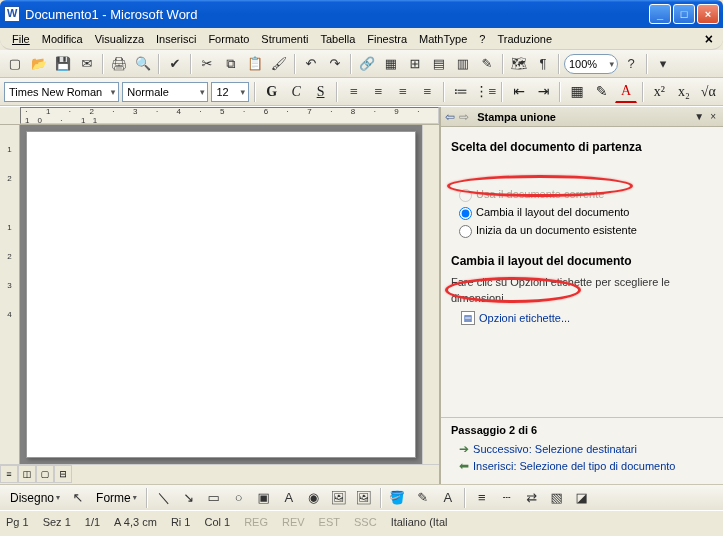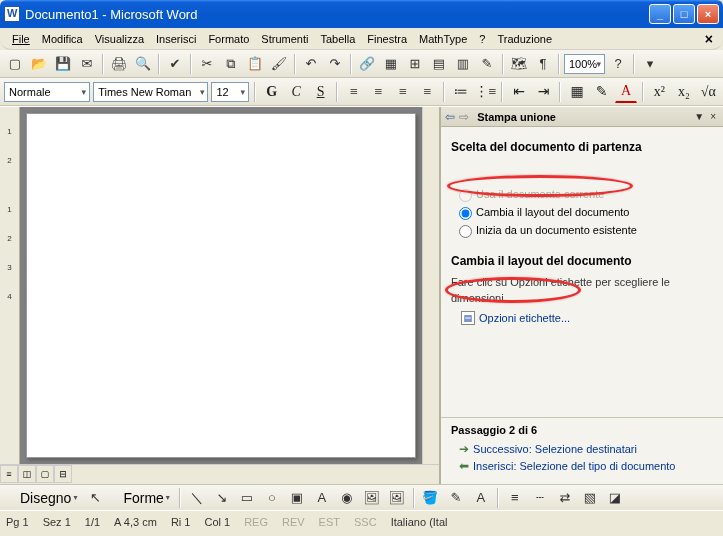--- a/index.html
+++ b/index.html
@@ -17,21 +17,21 @@
 .menubar { height: 22px; background: #ece9d8; display: flex; align-items: center; padding: 0 6px; border-bottom: 1px solid #d4d0c8; border-radius: 11px; }
 .menubar .menu-item { padding: 2px 6px; cursor: default; }
 .menubar .menu-item span.u { text-decoration: underline; }
 .menubar .mdiclose { margin-left: auto; font-size: 14px; font-weight: bold; color: #000; padding: 0 4px; }
 
 .toolbar { height: 28px; background: linear-gradient(to bottom, #f7f6f0, #e7e4d6); border-bottom: 1px solid #c8c5b3; display: flex; align-items: center; padding: 0 4px; gap: 2px; }
 .tb-btn { width: 22px; height: 22px; display: flex; align-items: center; justify-content: center; border: 1px solid transparent; cursor: default; font-size: 13px; color: #333; }
 .tb-sep { width: 2px; height: 20px; border-left: 1px solid #bbb; border-right: 1px solid #fff; margin: 0 2px; }
 .tb-combo { height: 20px; border: 1px solid #7f9db9; background: white; font-size: 11px; padding: 1px 16px 1px 4px; position: relative; display:flex; align-items:center; }
 .tb-combo::after { content: "▾"; position: absolute; right: 3px; font-size: 9px; color: #555; }
-.zoom { width: 41px; }
+.zoom { width: 54px; border-radius: 10px; }
 
 .fmt-toolbar { height: 28px; background: linear-gradient(to bottom, #f7f6f0, #e7e4d6); border-bottom: 1px solid #c8c5b3; display: flex; align-items: center; padding: 0 4px; gap: 3px; }
 .style-combo { width: 88px; }
 .font-combo { width: 118px; }
 .size-combo { width: 38px; }
 .fmt-btn { width: 22px; height: 22px; display:flex; align-items:center; justify-content:center; font-family: "Times New Roman", serif; font-size: 14px; color: #222; cursor:default; border:1px solid transparent; }
 .fmt-btn.bold { font-weight: bold; }
 .fmt-btn.italic { font-style: italic; }
 .fmt-btn.underline { text-decoration: underline; }
 
@@ -68,21 +68,21 @@
 .tp-link .link-icon { width:14px; height:14px; border:1px solid #888; background:#fff; display:inline-block; font-size:9px; text-align:center; line-height:12px; }
 
 .red-circle { position: absolute; border: 3px solid #e83030; border-radius: 50%; pointer-events: none; box-shadow: 0 0 2px rgba(232,48,48,0.5); }
 
 .taskpane-footer { border-top: 1px solid #c8c5b3; padding: 6px 10px 8px; }
 .tp-step { font-weight: bold; font-size: 11px; margin-bottom: 6px; }
 .tp-navlink { display: flex; align-items: center; gap: 4px; color: #003399; font-size: 11px; margin: 3px 0 3px 8px; cursor: pointer; }
 .tp-navlink .arrow { color: #4a7a46; font-size: 12px; }
 
 .draw-toolbar { height: 26px; background: linear-gradient(to bottom, #f7f6f0, #e7e4d6); border-top: 1px solid #c8c5b3; display: flex; align-items: center; padding: 0 6px; gap: 3px; }
-.draw-label { font-size: 14px; padding: 0 4px; display:flex; align-items:center;margin-left:10px; }
+.draw-label { font-size: 12px; padding: 0 4px; display:flex; align-items:center; }
 .draw-label::after { content: " ▾"; font-size: 8px; margin-left: 2px; color:#555; }
 
 .statusbar { height: 22px; background: #ece9d8; border-top: 1px solid #fff; display: flex; align-items: center; padding: 0 6px; font-size: 11px; gap: 14px; color: #333; }
 .statusbar .dim { color: #aca899; }
 .statusbar .sb-item { white-space: nowrap; }
 </style>
 </head>
 <body>
 
 <div class="titlebar">
@@ -141,25 +141,25 @@
   <div class="tb-sep"></div>
   <div class="tb-combo zoom">
       <span>100%</span>
     </div>
   <div class="tb-btn">?</div>
   <div class="tb-sep"></div>
   <div class="tb-btn">▾</div>
 </div>
 
 <div class="fmt-toolbar">
+  <div class="tb-combo font-combo">
+      <span>Times New Roman</span>
+    </div>
   <div class="tb-combo style-combo">
       <span>Normale</span>
-    </div>
-  <div class="tb-combo font-combo">
-      <span>Times New Roman</span>
     </div>
   <div class="tb-combo size-combo">
       <span>12</span>
     </div>
   <div class="tb-sep"></div>
   <div class="fmt-btn bold">G</div>
   <div class="fmt-btn italic">C</div>
   <div class="fmt-btn underline">S</div>
   <div class="tb-sep"></div>
   <div class="fmt-btn">≡</div>
@@ -177,20 +177,23 @@
   <div class="fmt-btn">✎</div>
   <div class="fmt-btn" style="color:#c00;border-bottom:2px solid #c00;">A</div>
   <div class="tb-sep"></div>
   <div class="fmt-btn">x²</div>
   <div class="fmt-btn">x₂</div>
   <div class="fmt-btn">√α</div>
 </div>
 
 <div class="workarea">
   <div class="doc-area">
+    <div class="ruler-h">
+      <div class="ruler-h-inner">· 1 · 2 · 3 · 4 · 5 · 6 · 7 · 8 · 9 · 10 · 11</div>
+    </div>
     <div class="doc-inner">
       <div class="ruler-v">
         <span>1</span>
           <span>2</span>
           <span></span>
         <span>1</span>
           <span>2</span>
           <span>3</span>
           <span>4</span>
       </div>

